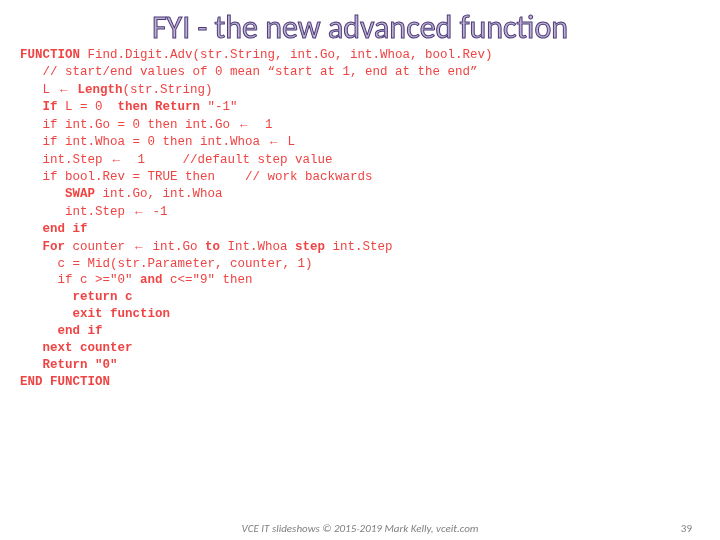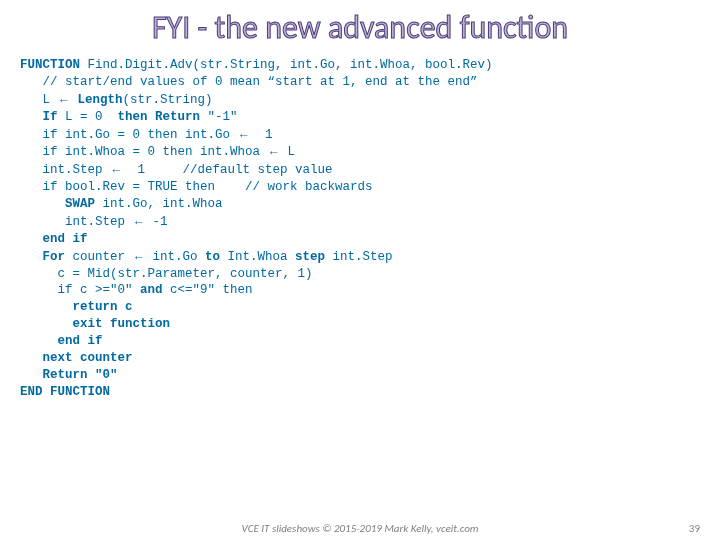--- a/index.html
+++ b/index.html
@@ -13,27 +13,26 @@
     overflow: hidden;
   }
   .title {
     text-align: center;
     font-size: 32px;
     font-weight: 400;
     color: #c0b0d0;
     -webkit-text-stroke: 1px #4a3a7a;
     letter-spacing: 0px;
     margin-top: 8px;
-    margin-bottom: 10px;
   }
   .code-block {
     font-family: "Courier New", Courier, monospace;
     font-size: 12.5px;
     line-height: 1.35;
-    color: #0369a1;
+    color: #ef4444;
     margin-left: 20px;
     margin-right: 20px;
     white-space: pre;
   }
   .code-block b {
     font-weight: bold;
   }
   .footer {
     position: absolute;
     bottom: 18px;
@@ -42,21 +41,21 @@
     color: #808080;
   }
   .footer-center {
     position: absolute;
     left: 50%;
     transform: translateX(-50%);
     font-style: italic;
   }
   .footer-right {
     position: absolute;
-    right: 20px;
+    right: 28px;
   }
   .arrow {
     font-family: Arial, sans-serif;
   }
 </style>
 </head>
 <body>
 
 <div class="title">FYI - the new advanced function</div>
 

